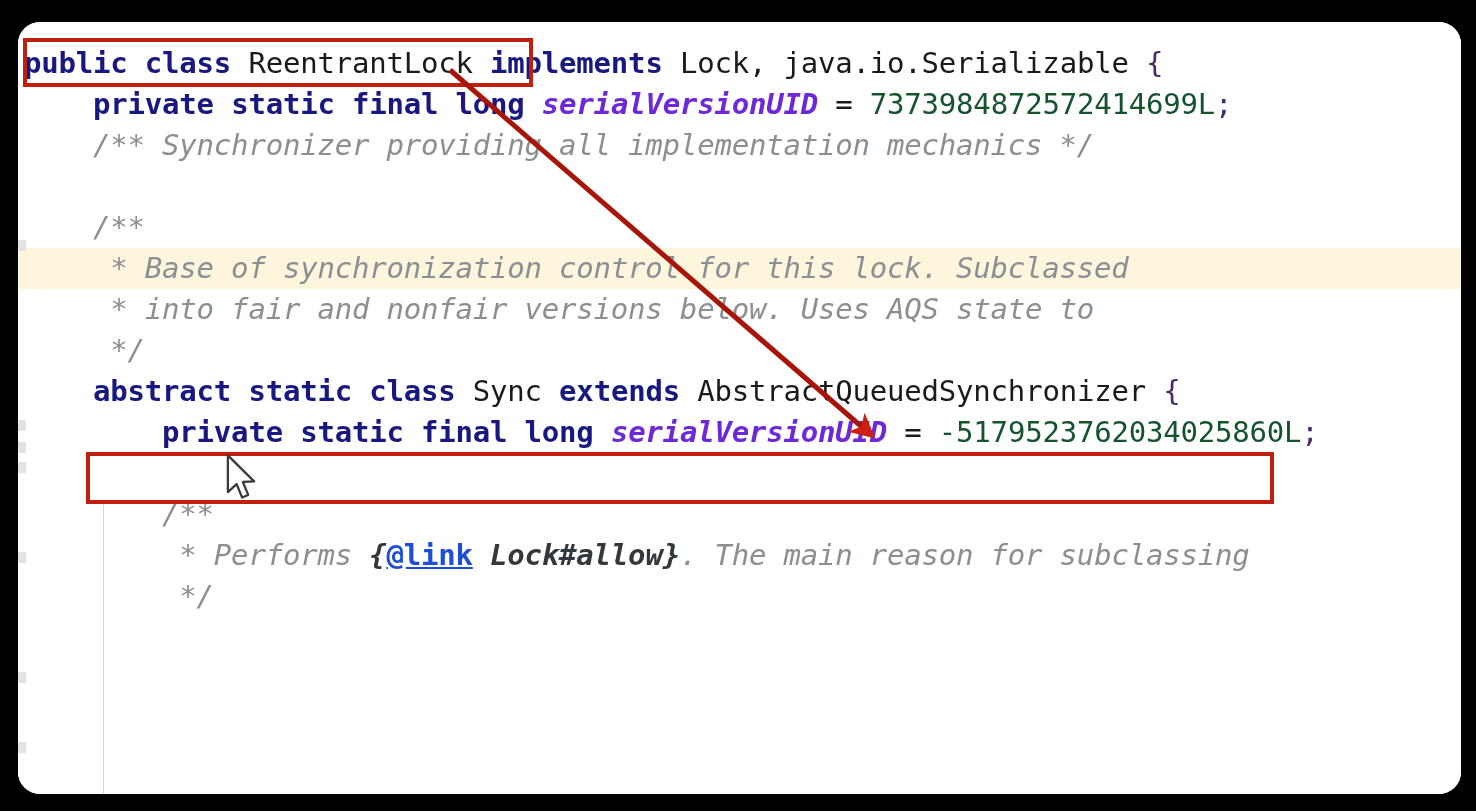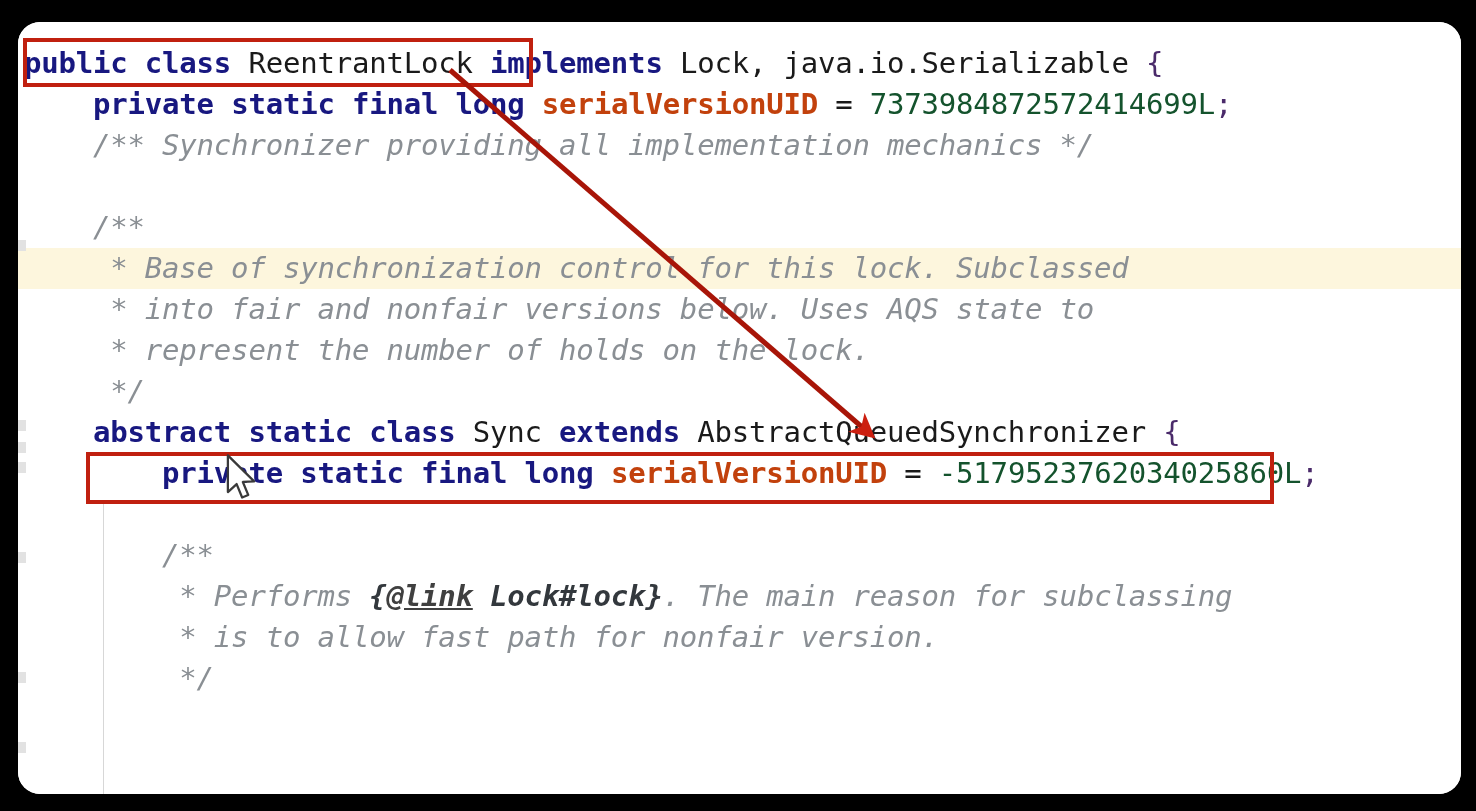--- a/index.html
+++ b/index.html
@@ -90,26 +90,26 @@
     font-family: "DejaVu Sans Mono", "Liberation Mono", monospace;
     letter-spacing: -0.2px;
     color: #1a1a1a;
     padding-left: 6px;
   }
 
   
   .kw       { color: #181880; font-weight: bold; }
   .type     { color: #1a1a1a; }
   .field    { color: #7a1f7a; font-weight: bold; }
-  .field-i  { color: #c2410c; font-weight: bold; }
+  .field-i  { color: #6d28d9; font-weight: bold; font-style: italic; }
   .num      { color: #14532d; }
   .punct    { color: #4a2a6a; }
   .plain    { color: #1a1a1a; }
   .cmt      { color: #8a8f94; font-style: italic; }
-  .cmt-link { color: #404040; font-style: italic; font-weight: bold; text-decoration: underline; }
+  .cmt-link { color: #1d4ed8; font-weight: bold; text-decoration: underline; }
   .cmt-ref  { color: #33383d; font-style: italic; font-weight: bold; }
 
   
   .anno-box {
     position: absolute;
     border: 4px solid #c0200f;
     box-sizing: border-box;
     pointer-events: none;
   }
   #anno-box-reentrantlock { left: 5px;  top: 16px;  width: 510px; height: 49px; }
@@ -156,28 +156,26 @@
         </div>
 
       <div id="code-lines">
           <div class="code-line" id="line-1"><span class="kw">public</span><span class="plain"> </span><span class="kw">class</span><span class="plain"> </span><span class="type">ReentrantLock</span><span class="plain"> </span><span class="kw">implements</span><span class="plain"> </span><span class="type">Lock, java.io.Serializable</span><span class="plain"> </span><span class="punct">{</span></div>
           <div class="code-line" id="line-2"><span>    </span><span class="kw">private</span><span class="plain"> </span><span class="kw">static</span><span class="plain"> </span><span class="kw">final</span><span class="plain"> </span><span class="kw">long</span><span class="plain"> </span><span class="field-i">serialVersionUID</span><span class="plain"> </span><span class="plain">=</span><span class="plain"> </span><span class="num">7373984872572414699L</span><span class="punct">;</span></div>
           <div class="code-line" id="line-3"><span>    </span><span class="cmt">/** Synchronizer providing all implementation mechanics */</span></div>
           <div class="code-line" id="line-5">&nbsp;</div>
           <div class="code-line" id="line-6"><span>    </span><span class="cmt">/**</span></div>
           <div class="code-line" id="line-7"><span>    </span><span class="cmt"> * Base of synchronization control for this lock. Subclassed</span></div>
           <div class="code-line" id="line-8"><span>    </span><span class="cmt"> * into fair and nonfair versions below. Uses AQS state to</span></div>
-          <div class="code-line" id="line-9"><span>    </span><span class="cmt"> * represent the number of holds on the lock.</span></div>
           <div class="code-line" id="line-10"><span>    </span><span class="cmt"> */</span></div>
           <div class="code-line" id="line-11"><span>    </span><span class="kw">abstract</span><span class="plain"> </span><span class="kw">static</span><span class="plain"> </span><span class="kw">class</span><span class="plain"> </span><span class="type">Sync</span><span class="plain"> </span><span class="kw">extends</span><span class="plain"> </span><span class="type">AbstractQueuedSynchronizer</span><span class="plain"> </span><span class="punct">{</span></div>
           <div class="code-line" id="line-12"><span>        </span><span class="kw">private</span><span class="plain"> </span><span class="kw">static</span><span class="plain"> </span><span class="kw">final</span><span class="plain"> </span><span class="kw">long</span><span class="plain"> </span><span class="field-i">serialVersionUID</span><span class="plain"> </span><span class="plain">=</span><span class="plain"> </span><span class="num">-5179523762034025860L</span><span class="punct">;</span></div>
           <div class="code-line" id="line-13">&nbsp;</div>
           <div class="code-line" id="line-14"><span>        </span><span class="cmt">/**</span></div>
-          <div class="code-line" id="line-15"><span>        </span><span class="cmt"> * Performs </span><span class="cmt-ref">{</span><span class="cmt-link">@link</span><span class="cmt"> </span><span class="cmt-ref">Lock#lock}</span><span class="cmt">. The main reason for subclassing</span></div>
-          <div class="code-line" id="line-16"><span>        </span><span class="cmt"> * is to allow fast path for nonfair version.</span></div>
+          <div class="code-line" id="line-15"><span>        </span><span class="cmt"> * Performs </span><span class="cmt-ref">{</span><span class="cmt-link">@link</span><span class="cmt"> </span><span class="cmt-ref">Lock#allow}</span><span class="cmt">. The main reason for subclassing</span></div>
           <div class="code-line" id="line-17"><span>        </span><span class="cmt"> */</span></div>
         </div>
 
       <div class="anno-box" id="anno-box-reentrantlock"></div>
       <div class="anno-box" id="anno-box-sync-class"></div>
 
       <svg id="anno-arrow" viewBox="0 0 1443 772" xmlns="http://www.w3.org/2000/svg">
         <defs>
           <marker id="arrowhead" markerWidth="5" markerHeight="5" refX="3.6" refY="2.5" orient="auto">
             <path d="M0,0 L5,2.5 L0,5 L1.3,2.5 z" fill="#cc1f10"></path>

